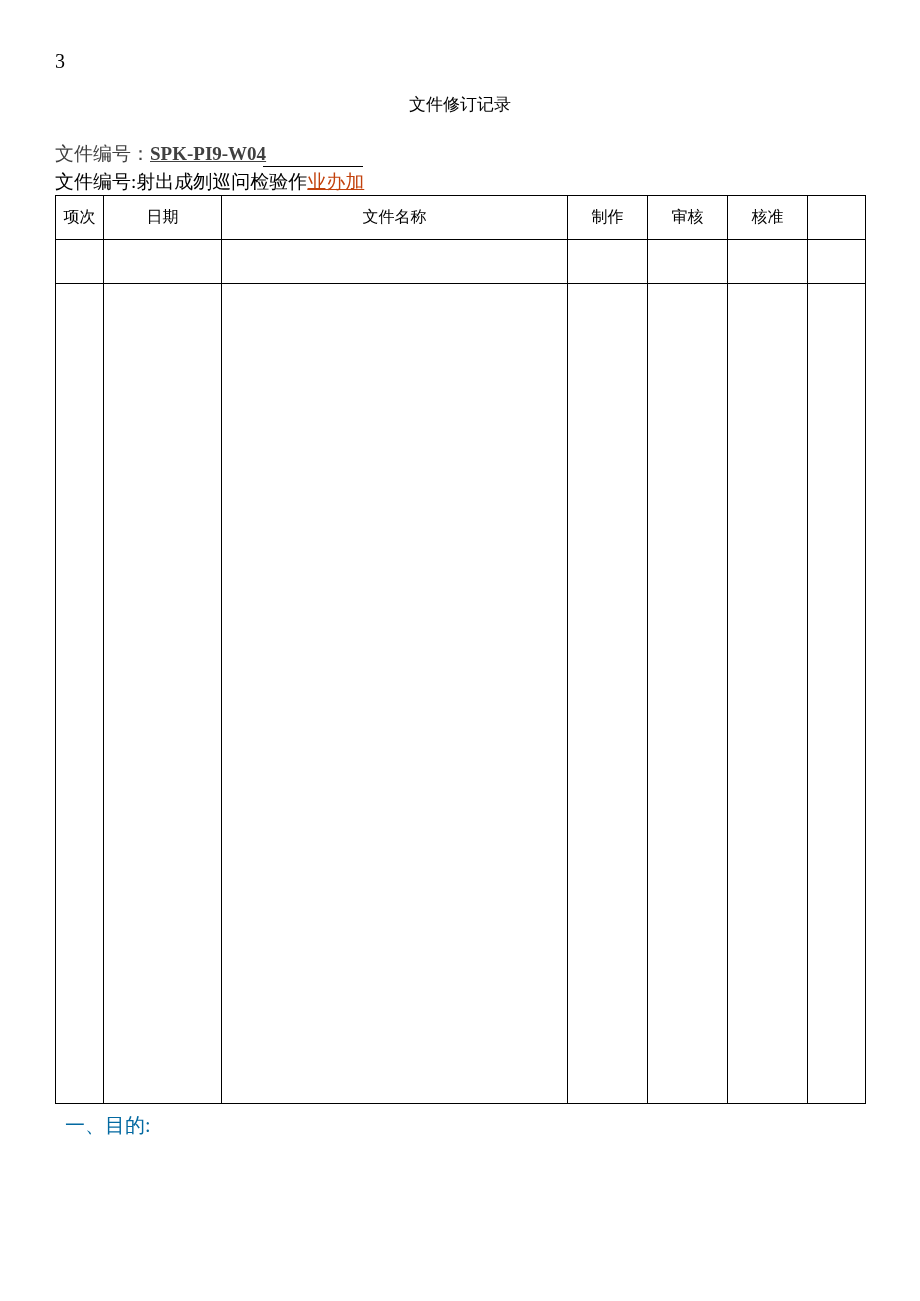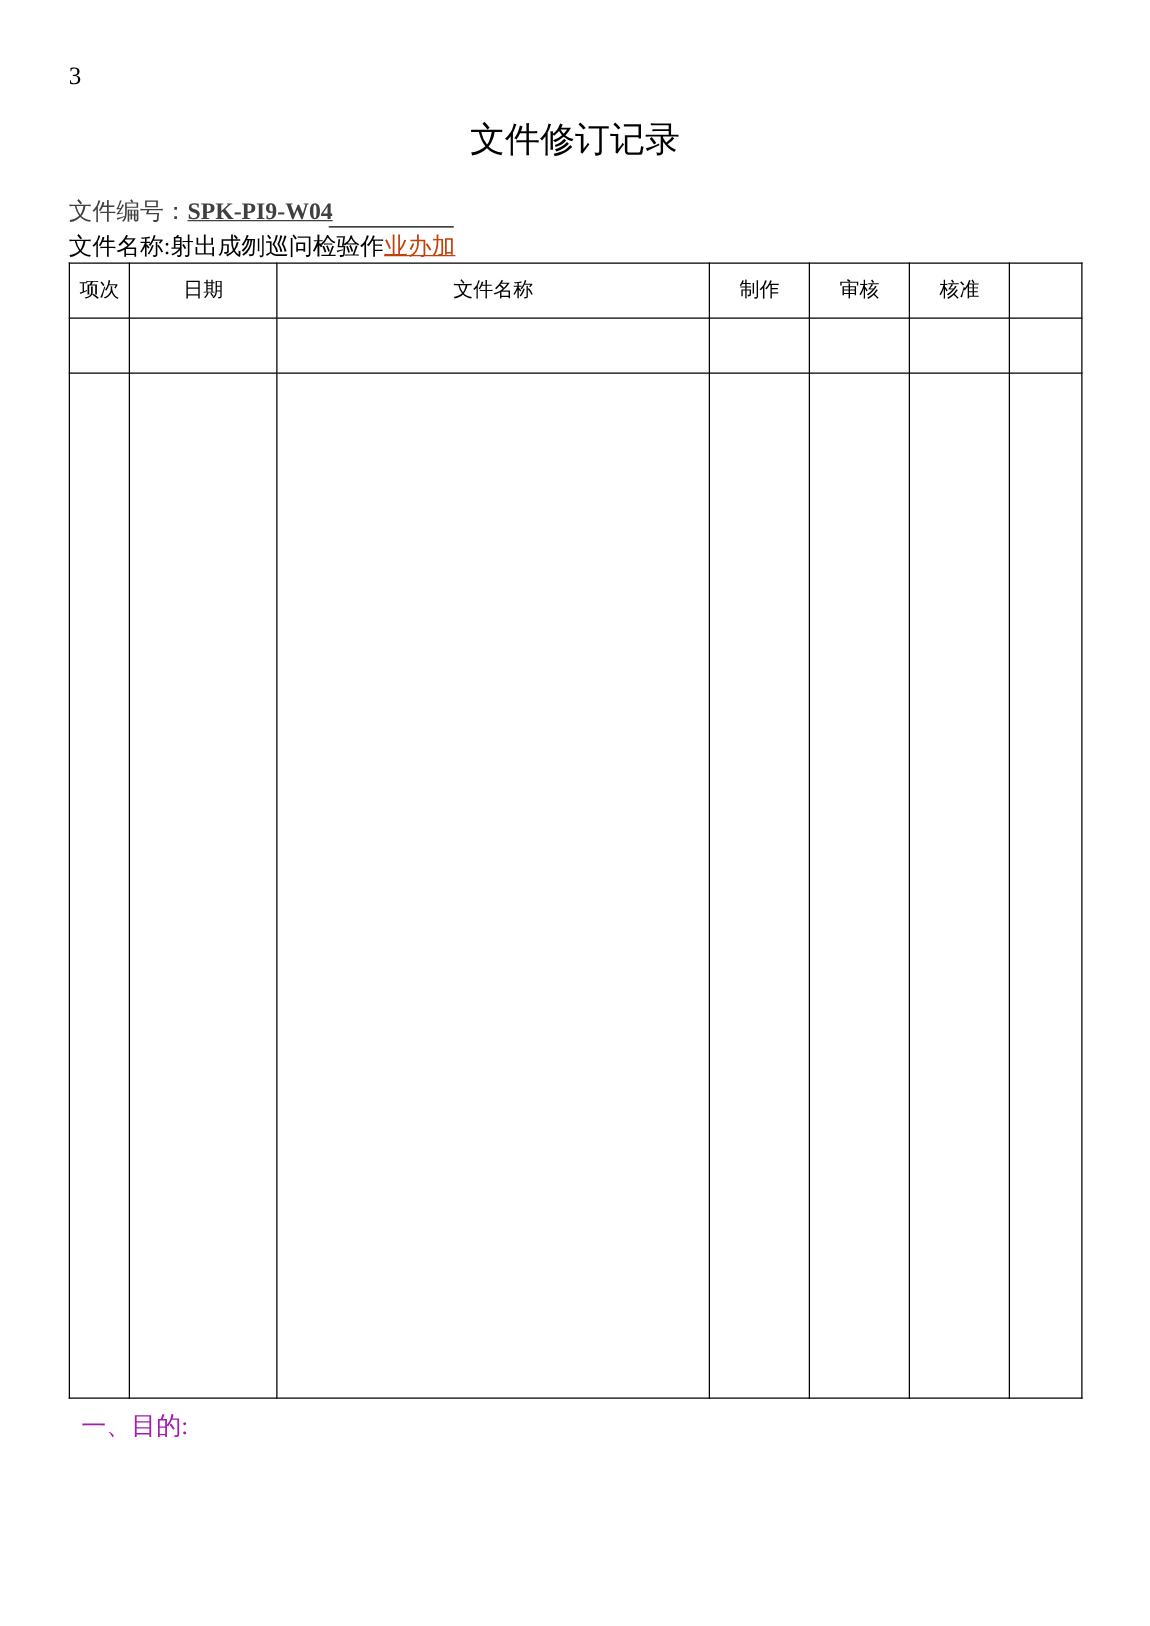--- a/index.html
+++ b/index.html
@@ -15,21 +15,21 @@
       padding: 50px 55px;
       position: relative;
     }
     .page-number {
       font-size: 20px;
       color: #000;
       margin-bottom: 20px;
     }
     .title {
       text-align: center;
-      font-size: 28px;
+      font-size: 17px;
       color: #000;
       margin-bottom: 25px;
       font-weight: normal;
     }
     .doc-number-row {
       font-size: 19px;
       color: #404040;
       margin-bottom: 2px;
     }
     .doc-number-label {
@@ -83,38 +83,38 @@
       padding: 4px 2px;
     }
     .row-small td {
       height: 44px;
     }
     .row-big td {
       height: 820px;
     }
     .section-heading {
       font-size: 20px;
-      color: #a21caf;
+      color: #0369a1;
       margin-top: 8px;
       margin-left: 10px;
     }
   </style>
 </head>
 <body>
 
 <div class="page-number">3</div>
 
 <h1 class="title">文件修订记录</h1>
 
 <div class="doc-number-row">
   <span class="doc-number-label">文件编号：</span><span class="doc-number-value">SPK-PI9-W04</span><span class="doc-number-after"></span>
 </div>
 
 <div class="doc-name-row">
-  <span>文件名称:</span><span class="doc-name-value">射出成刎巡问检验作</span><span class="doc-name-link">业办加</span>
+  <span>文件编号:</span><span class="doc-name-value">射出成刎巡问检验作</span><span class="doc-name-link">业办加</span>
 </div>
 
 <table class="revision-table">
   <colgroup>
     <col class="col-item">
     <col class="col-date">
     <col class="col-content">
     <col class="col-made">
     <col class="col-review">
     <col class="col-approve">

